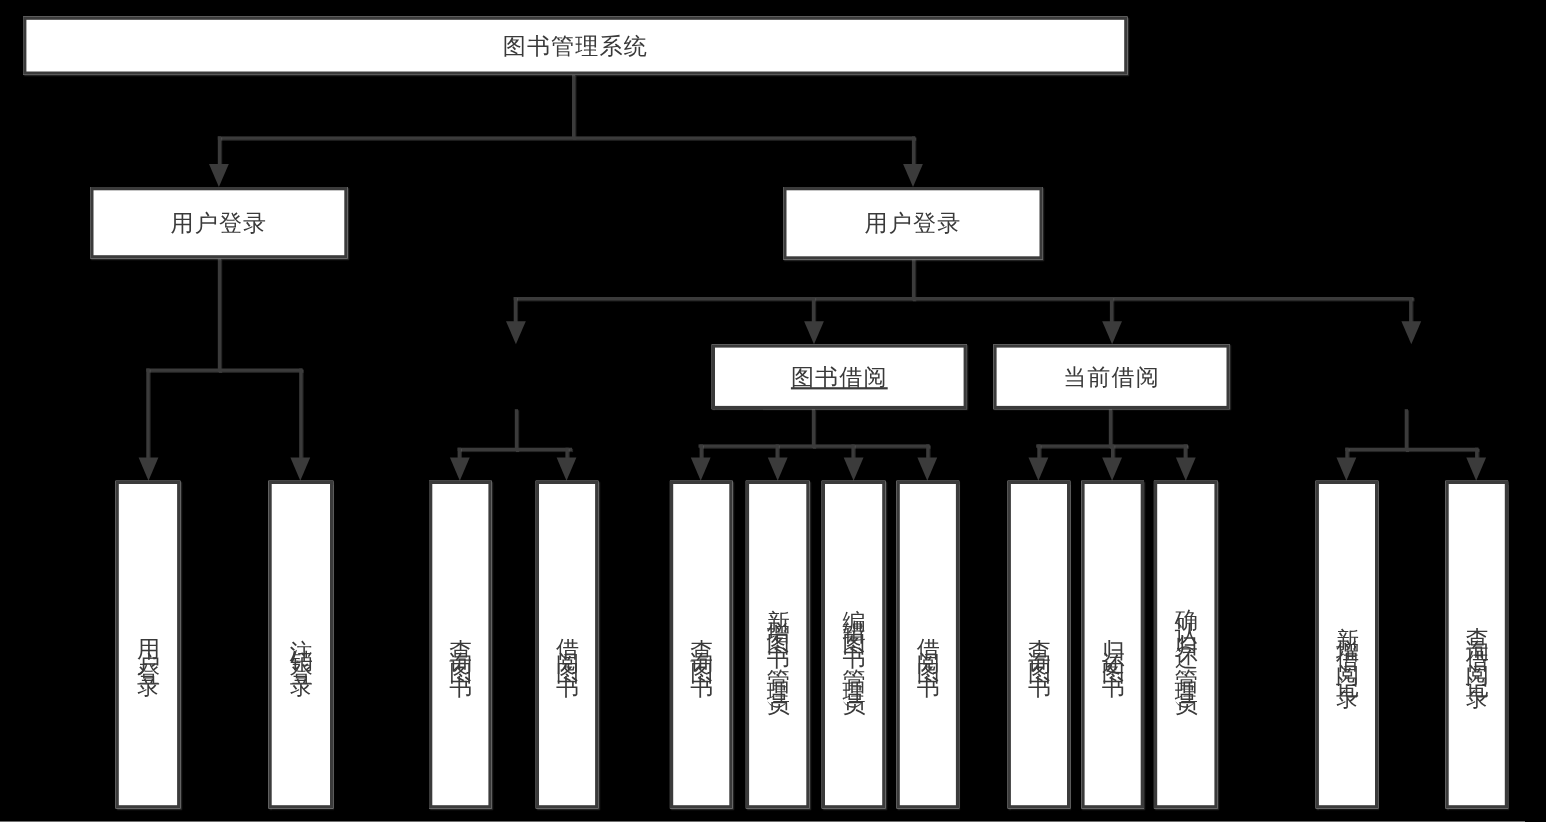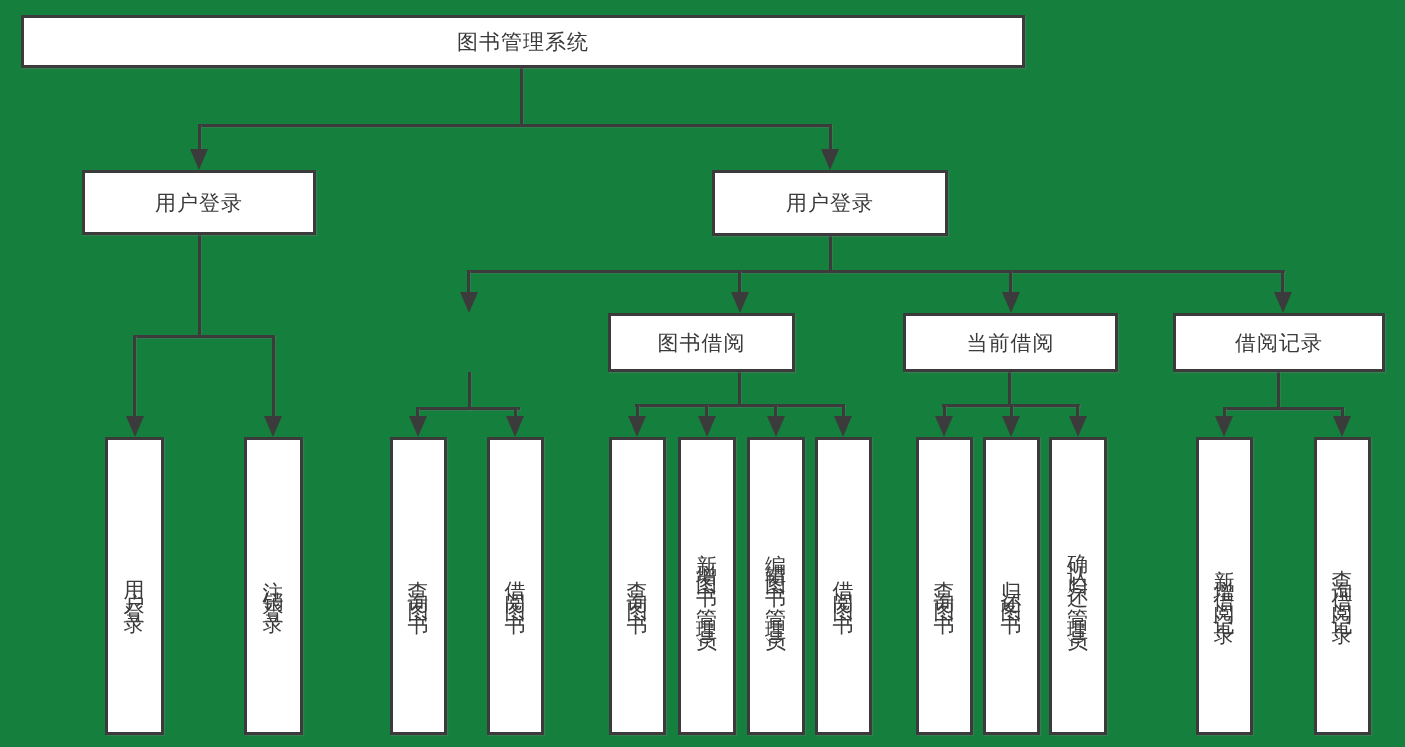--- a/index.html
+++ b/index.html
@@ -5,21 +5,21 @@
   html, body {
     margin: 0;
     padding: 0;
     background: #ffffff;
     font-family: "Liberation Sans", sans-serif;
   }
   .canvas {
     position: relative;
     width: 1405px;
     height: 747px;
-    background: #15803d;
+    background: #000000;
     overflow: hidden;
   }
   .box {
     position: absolute;
     box-sizing: border-box;
     border: 3px solid #3b3b3b;
     background: #ffffff;
     display: flex;
     align-items: center;
     justify-content: center;
@@ -133,31 +133,28 @@
 
   <div class="box hbox" style="left:82px; top:170px; width:234px; height:65px;">
     <span>用户登录</span>
   </div>
 
   <div class="box hbox" style="left:712px; top:170px; width:236px; height:66px;">
     <span>用户登录</span>
   </div>
 
 
-  <div class="box hbox" style="left:608px; top:313px; width:187px; height:59px;">
+  <div class="box hbox" style="left:647px; top:313px; width:232px; height:59px;text-decoration:underline;">
     <span>图书借阅</span>
   </div>
 
   <div class="box hbox" style="left:903px; top:313px; width:215px; height:59px;text-align:right;">
     <span>当前借阅</span>
   </div>
 
-  <div class="box hbox" style="left:1173px; top:313px; width:212px; height:59px;">
-    <span>借阅记录</span>
-  </div>
 
   <div class="box vbox" style="left:105px; top:437px; width:59px; height:298px;">
     <span class="vtext">用户登录</span>
   </div>
   <div class="box vbox" style="left:244px; top:437px; width:59px; height:298px;">
     <span class="vtext">注销登录</span>
   </div>
 
   <div class="box vbox" style="left:390px; top:437px; width:57px; height:298px;">
     <span class="vtext">查询图书</span>

